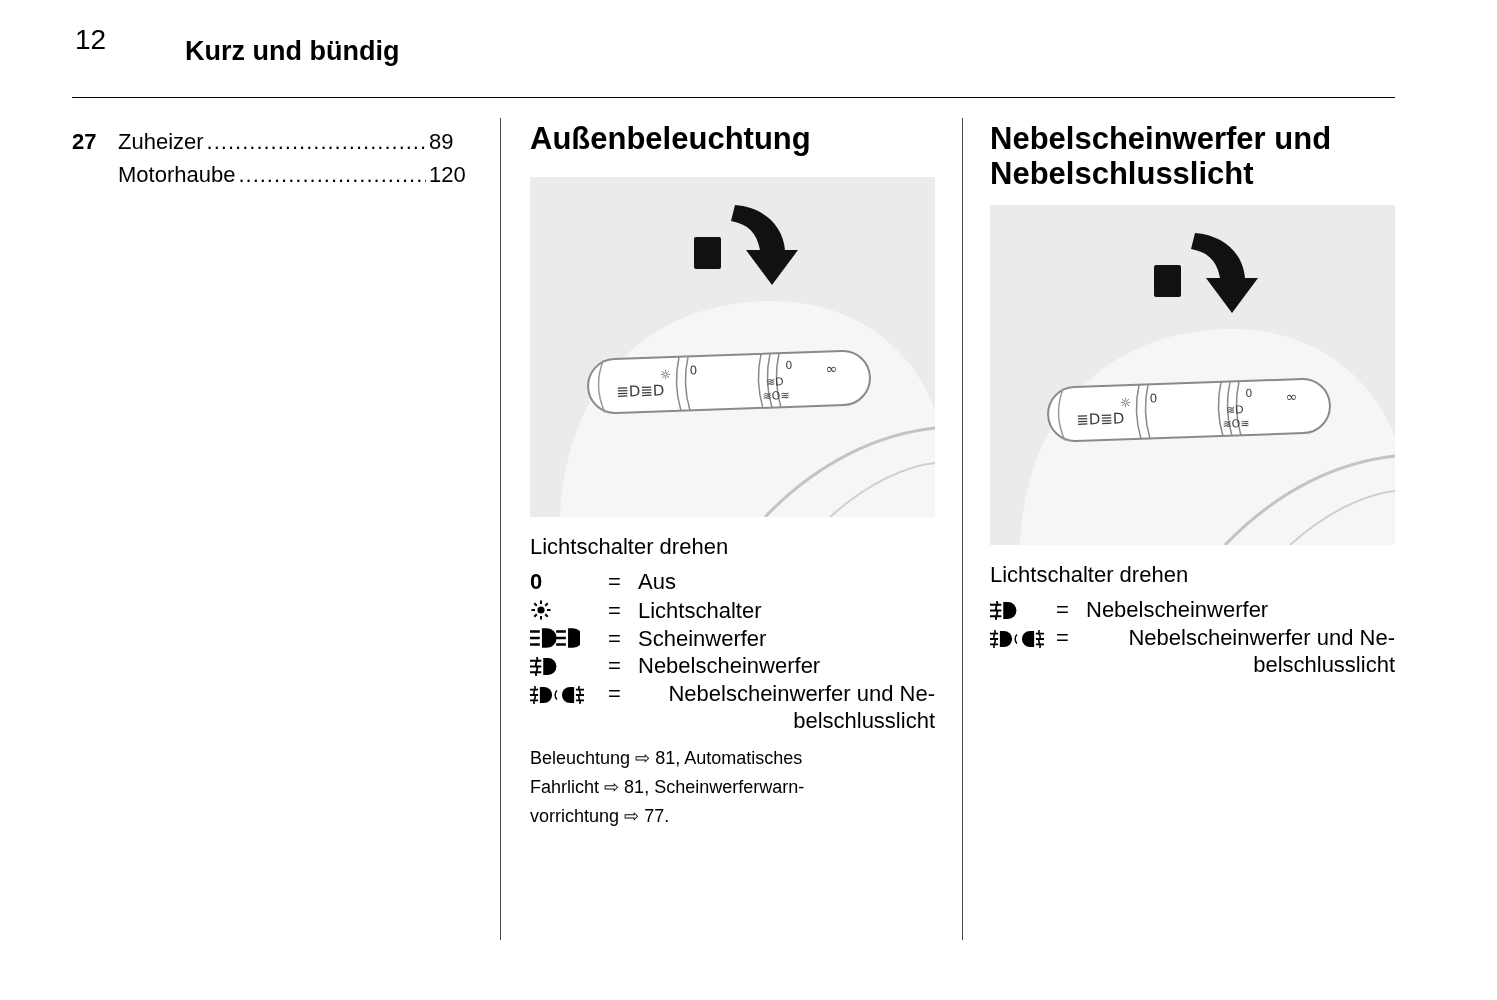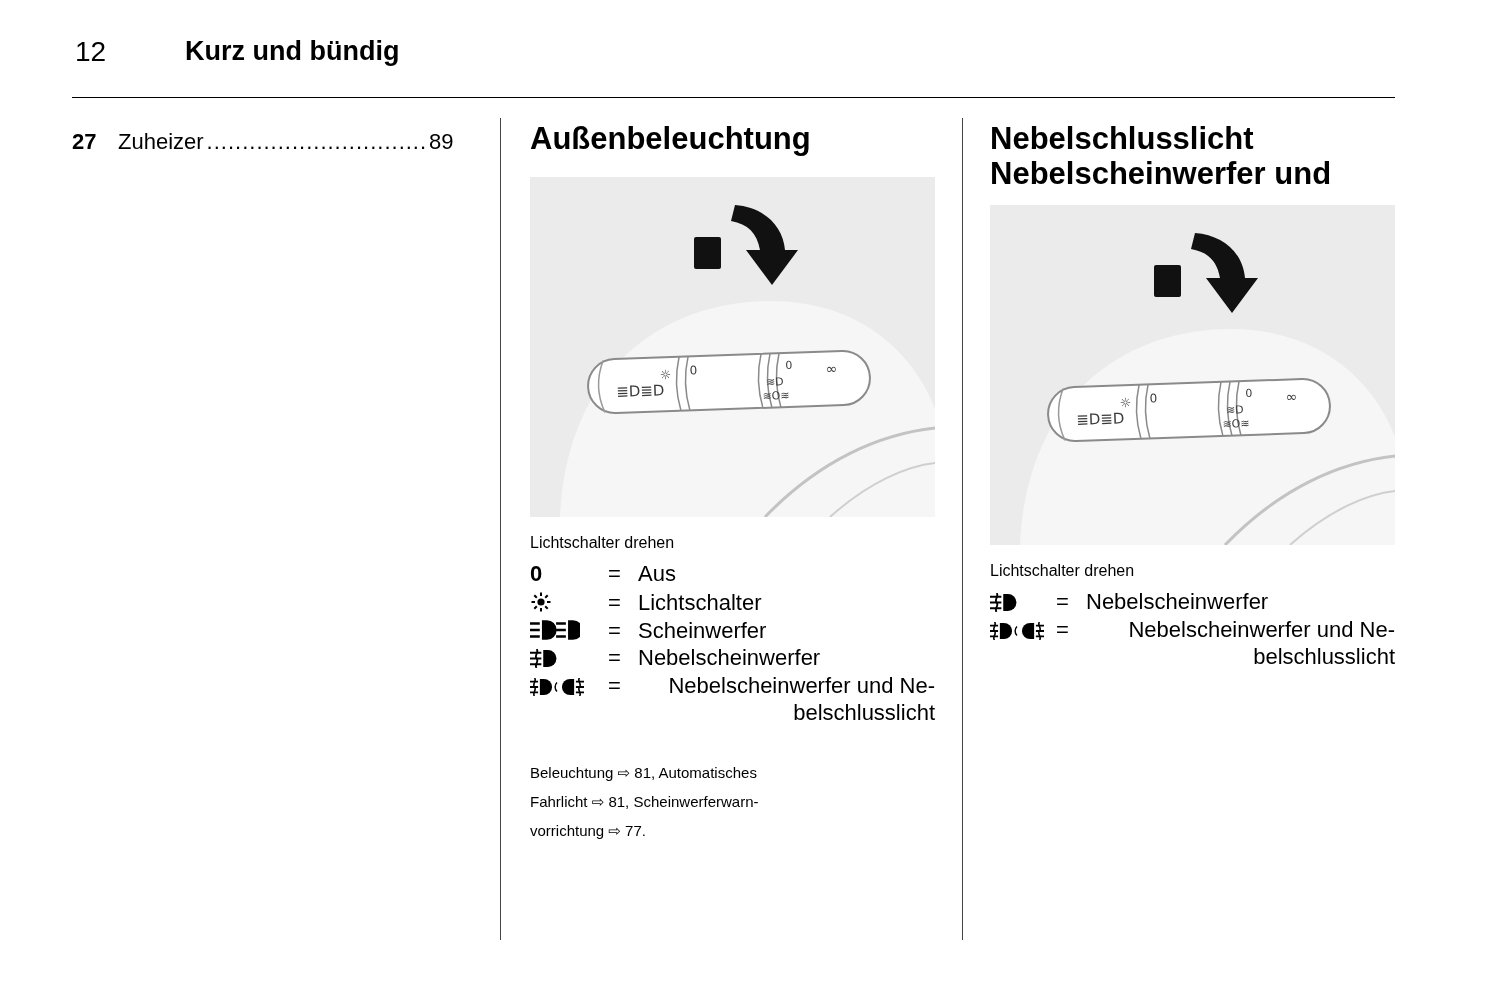--- a/index.html
+++ b/index.html
@@ -1,20 +1,20 @@
 <!DOCTYPE html>
 <html><head>
 <meta charset="utf-8">
 <style>
   * { margin:0; padding:0; box-sizing:border-box; }
   html,body { width:1497px; height:1000px; background:#ffffff; color:#000;
               font-family:"Liberation Sans", sans-serif; overflow:hidden; position:relative; }
 
   
-  .page-num   { position:absolute; left:75px;  top:36px; font-size:28px; }
+  .page-num   { position:absolute; left:75px;  top:24px; font-size:28px; }
   .chapter    { position:absolute; left:185px; top:36px; font-size:27px; font-weight:bold; }
   .head-rule  { position:absolute; left:72px; top:97px; width:1323px; border-top:1.6px solid #000; }
 
   
   .vdiv { position:absolute; top:118px; height:822px; border-left:1.3px solid #444; }
   .vdiv.d1 { left:500px; }
   .vdiv.d2 { left:962px; }
 
   
   .col { position:absolute; top:118px; }
@@ -33,34 +33,34 @@
   .idx-cont { margin-left:46px; display:flex; align-items:baseline; }
 
   
   h1.sec { font-size:31px; font-weight:bold; line-height:1.13; margin-top:3px; letter-spacing:0; }
 
   
   .illo { display:block; width:405px; height:340px; background:#ebebeb; }
   .col-mid  .illo { margin-top:21px; }
   .col-right .illo { margin-top:14px; }
 
-  .caption { font-size:16px; margin-top:17px; }
+  .caption { font-size:22px; margin-top:17px; }
 
   
   .legend { margin-top:8px; font-size:22px; }
   .lrow { display:flex; align-items:baseline; min-height:28px; line-height:27px; }
   .lsym { flex:0 0 78px; display:flex; align-items:center; }
   .col-right .lsym { flex:0 0 66px; }
   .lsym.zero { font-weight:bold; }
   .leq  { flex:0 0 30px; }
   .llab { flex:1; }
   .llab .line { display:block;text-align:right; }
   .licon { vertical-align:middle; position:relative; top:3px; }
 
-  .footer-refs { font-size:15px; line-height:29px; margin-top:32px; }
+  .footer-refs { font-size:18px; line-height:29px; margin-top:10px; }
   .footer-refs .line { display:block; }
 </style>
 </head>
 <body>
 
 <svg width="0" height="0" style="position:absolute" aria-hidden="true">
   <defs>
 
     <symbol id="sym-standlight" viewBox="0 0 22 22">
       <g stroke="#000" stroke-width="2" fill="none">
@@ -141,20 +141,25 @@
 
 <div class="col col-left">
   <div class="idx">
     <div class="idx-row">
       <span class="idx-num">27</span>
       <span class="idx-label">Zuheizer</span>
       <span class="dots"></span>
       <span class="idx-pg">89</span>
     </div>
     <div>
+      <div class="idx-cont">
+        <span class="idx-label">Motorhaube</span>
+        <span class="dots"></span>
+        <span class="idx-pg">120</span>
+      </div>
     </div>
   </div>
 </div>
 
 <div class="col col-mid">
   <h1 class="sec">Außenbeleuchtung</h1>
 
   <svg class="illo" viewBox="0 0 405 340">
     <use href="#sym-stalk"></use>
   </svg>
@@ -210,22 +215,22 @@
 
   <div class="footer-refs">
     <span class="line">Beleuchtung ⇨ 81, Automatisches</span>
     <span class="line">Fahrlicht ⇨ 81, Scheinwerferwarn-</span>
     <span class="line">vorrichtung ⇨ 77.</span>
   </div>
 </div>
 
 <div class="col col-right">
   <h1 class="sec">
+    <span style="display:block">Nebelscheinwerfer und</span>
     <span style="display:block">Nebelschlusslicht</span>
-    <span style="display:block">Nebelscheinwerfer und</span>
   </h1>
 
   <svg class="illo" viewBox="0 0 405 340">
     <use href="#sym-stalk"></use>
   </svg>
 
   <div class="caption">Lichtschalter drehen</div>
 
   <div class="legend">
     <div class="lrow">

